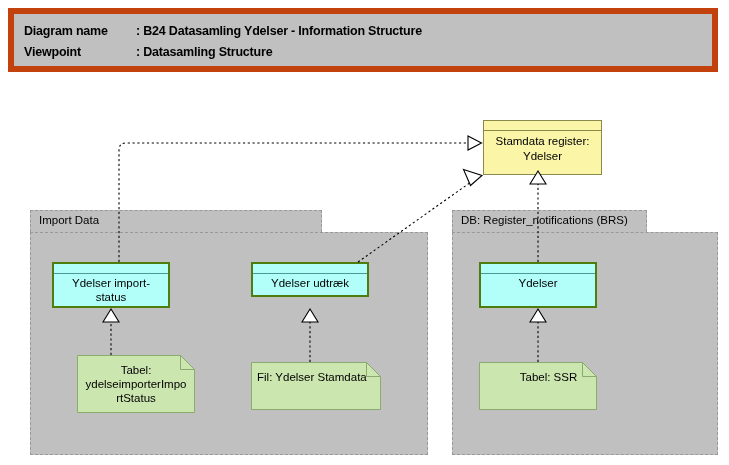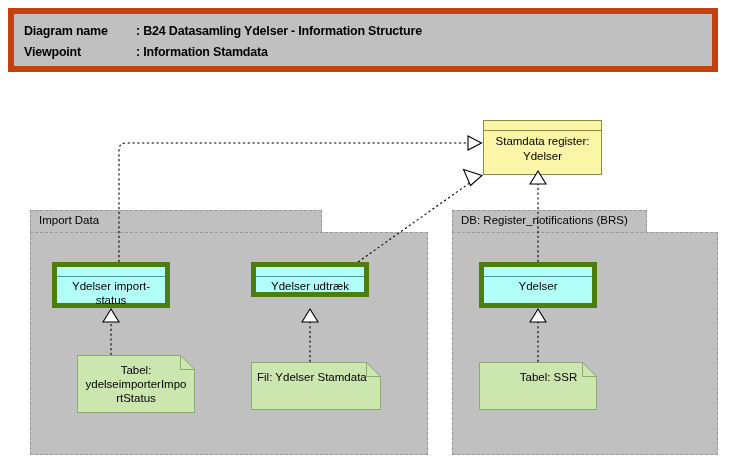--- a/index.html
+++ b/index.html
@@ -40,21 +40,21 @@
     font-size:11.5px;color:#000;white-space:nowrap;
   }
   .group .body{
     position:absolute;left:0;
     background:#c0c0c0;border:1px dashed #999;box-sizing:border-box;
   }
 
   
   .klass{
     position:absolute;background:#b2fffa;
-    border:5px solid #4d7c0f;box-sizing:border-box;
+    border:2px solid #4d7c0f;box-sizing:border-box;
   }
   .klass .band{
     position:absolute;left:0;top:0;right:0;height:10px;
     border-bottom:1px solid #4a9b95;box-sizing:border-box;
   }
   .klass .kname{
     position:absolute;left:3px;right:3px;top:12px;
     text-align:center;font-size:11.5px;color:#000;line-height:14px;
   }
 
@@ -88,21 +88,21 @@
   }
   #links .head{fill:#ffffff;stroke:#000;stroke-width:1.1;stroke-linejoin:miter;}
 </style>
 </head>
 <body>
 
 <div id="canvas">
 
   <div class="titlebox">
     <div class="title-line l1"><span class="tl-label w1">Diagram name</span><span>: </span><span>B24 Datasamling Ydelser - Information Structure</span></div>
-    <div class="title-line l2"><span class="tl-label w2">Viewpoint</span><span>: </span><span>Information Stamdata</span></div>
+    <div class="title-line l2"><span class="tl-label w2">Viewpoint</span><span>: </span><span>Datasamling Structure</span></div>
   </div>
 
   <div class="group" style="left:30px;top:210px;width:398px;height:245px;">
     <div class="tab" style="width:292px;">
       <span class="tab-label">Import Data</span>
     </div>
     <div class="body" style="top:22px;width:398px;height:223px;"></div>
   </div>
 
   <div class="group" style="left:452px;top:210px;width:266px;height:245px;border-radius:30px;">

